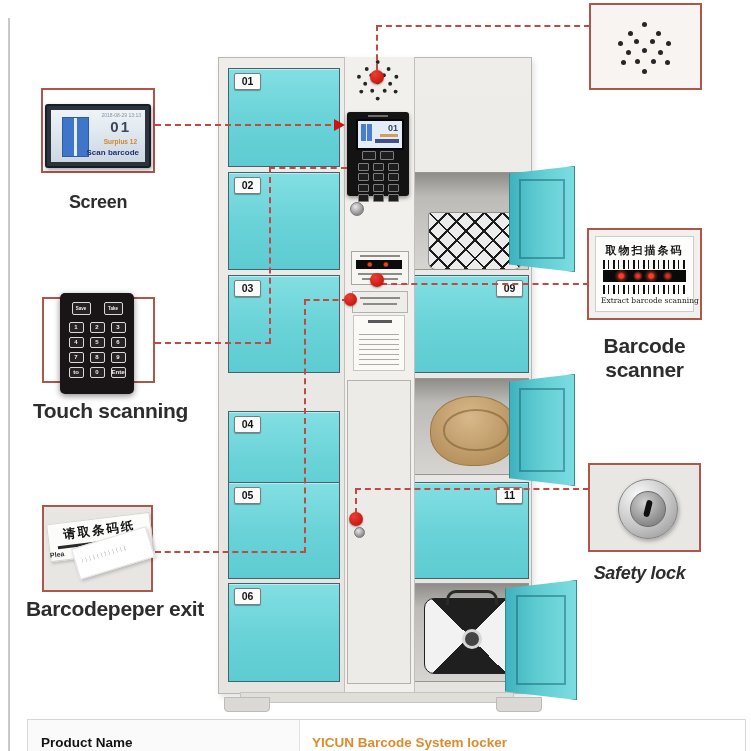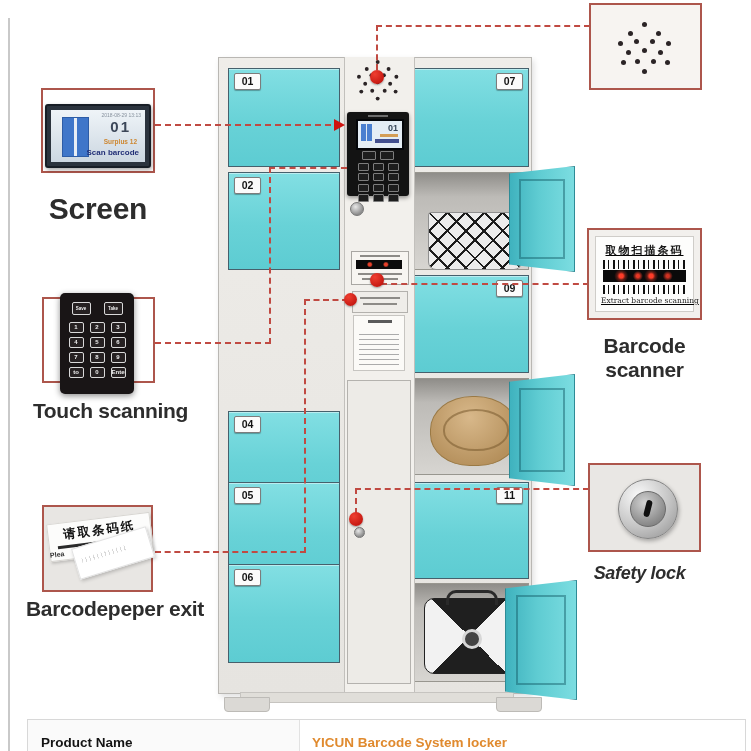--- a/index.html
+++ b/index.html
@@ -98,21 +98,21 @@
   
   .kb{position:absolute;left:60px;top:293px;width:74px;height:101px;background:#191516;border-radius:5px;
       box-shadow:0 2px 6px rgba(0,0,0,.45);display:flex;flex-direction:column;align-items:center;padding-top:9px;box-sizing:border-box;}
   .kb-row{display:flex;gap:6px;margin-bottom:4px;}
   .kb-row.bigrow{gap:13px;margin-bottom:7px;}
   .kb-key{width:13px;height:9px;border:1px solid #d9d9d9;border-radius:2px;background:#262122;color:#eee;
           font-weight:bold;font-size:6px;line-height:9px;text-align:center;overflow:hidden;}
   .kb-key.big{width:17px;height:11px;font-size:4.5px;line-height:11px;}
   
   .bsc-label{position:absolute;inset:6px;background:#fdfdfc;border:1px solid #cfcdc9;display:flex;flex-direction:column;
-             justify-content:center;padding:3px 5px;box-sizing:border-box;text-decoration:underline;}
+             justify-content:center;padding:3px 5px;box-sizing:border-box;}
   .bsc-cn{font-family:"DejaVu Serif",serif;font-size:11px;font-weight:bold;color:#161616;text-align:center;letter-spacing:2px;}
   .bsc-bars{height:9px;margin:2px 2px 0;background:repeating-linear-gradient(90deg,#101010 0 2px,#fdfdfc 2px 5px,#101010 5px 6px,#fdfdfc 6px 10px);}
   .bsc-laser{height:12px;margin:1px 2px;background:#0a0a0a;position:relative;
              background-image:radial-gradient(circle at 22% 50%,rgba(255,60,40,1) 0 2px,rgba(255,60,40,.35) 4px,transparent 7px),
                               radial-gradient(circle at 42% 50%,rgba(255,60,40,.9) 0 1.5px,transparent 5px),
                               radial-gradient(circle at 58% 50%,rgba(255,60,40,1) 0 2px,rgba(255,60,40,.35) 4px,transparent 7px),
                               radial-gradient(circle at 78% 50%,rgba(255,60,40,.8) 0 1.5px,transparent 5px);}
   .bsc-en{font-family:"DejaVu Serif",serif;font-size:7.5px;color:#1d1d1d;text-align:center;margin-top:2px;white-space:nowrap;}
   
   .lock-outer{position:absolute;left:28px;top:14px;width:58px;height:58px;border-radius:50%;
@@ -149,33 +149,33 @@
   <div class="kickbar"></div>
   <div class="foot" style="left:224px;top:697px;width:44px;"></div>
   <div class="foot" style="left:496px;top:697px;width:44px;"></div>
 
   <div class="door" style="top:68px;height:97px;">
     <span class="plate tl">01</span>
     </div>
   <div class="door" style="top:172px;height:96px;">
     <span class="plate tl">02</span>
     </div>
+  <div class="door" style="top:275px;height:96px;">
+    <span class="plate tl">03</span>
+    </div>
   <div class="door" style="top:378px;height:95px;margin-top:33px;">
     <span class="plate tl">04</span>
     </div>
   <div class="door" style="top:482px;height:95px;">
     <span class="plate tl">05</span>
     </div>
-  <div class="door" style="top:564px;height:97px;">
+  <div class="door" style="top:583px;height:97px;">
     <span class="plate tl">06</span>
     </div>
 
-  <div class="door rcol" style="top:68px;height:97px;">
-    <span class="plate tr">07</span>
-    </div>
 
   <div class="cell-open" style="top:172px;height:96px;"></div>
   <div class="basket"></div>
   <div class="odoor" style="left:509px;top:166px;width:64px;height:104px;">
     <div class="odoor-panel"></div>
     </div>
 
   <div class="door rcol" style="top:275px;height:96px;">
     <span class="plate tr">09</span>
     </div>
@@ -285,21 +285,21 @@
   <div class="callout" style="left:41px;top:88px;width:114px;height:85px;background:#fff;"></div>
   <div class="scr-frame">
     <div class="scr-disp">
       <div class="scr-bars"></div>
       <div class="scr-ts">2018-08-29 13:13</div>
       <div class="scr-num">01</div>
       <div class="scr-surplus">Surplus 12</div>
       <div class="scr-scan">Scan barcode</div>
     </div>
   </div>
-  <div class="callout-label" style="left:41px;top:192px;width:114px;font-size:30px;">Screen</div>
+  <div class="callout-label" style="left:41px;top:192px;width:114px;font-size:18px;">Screen</div>
 
   <div class="callout" style="left:42px;top:297px;width:113px;height:86px;"></div>
   <div class="kb">
     <div class="kb-row bigrow">
       <div class="kb-key big">Save</div>
       <div class="kb-key big">Take</div>
     </div>
     <div class="kb-row">
       <div class="kb-key">1</div>
       <div class="kb-key">2</div>

